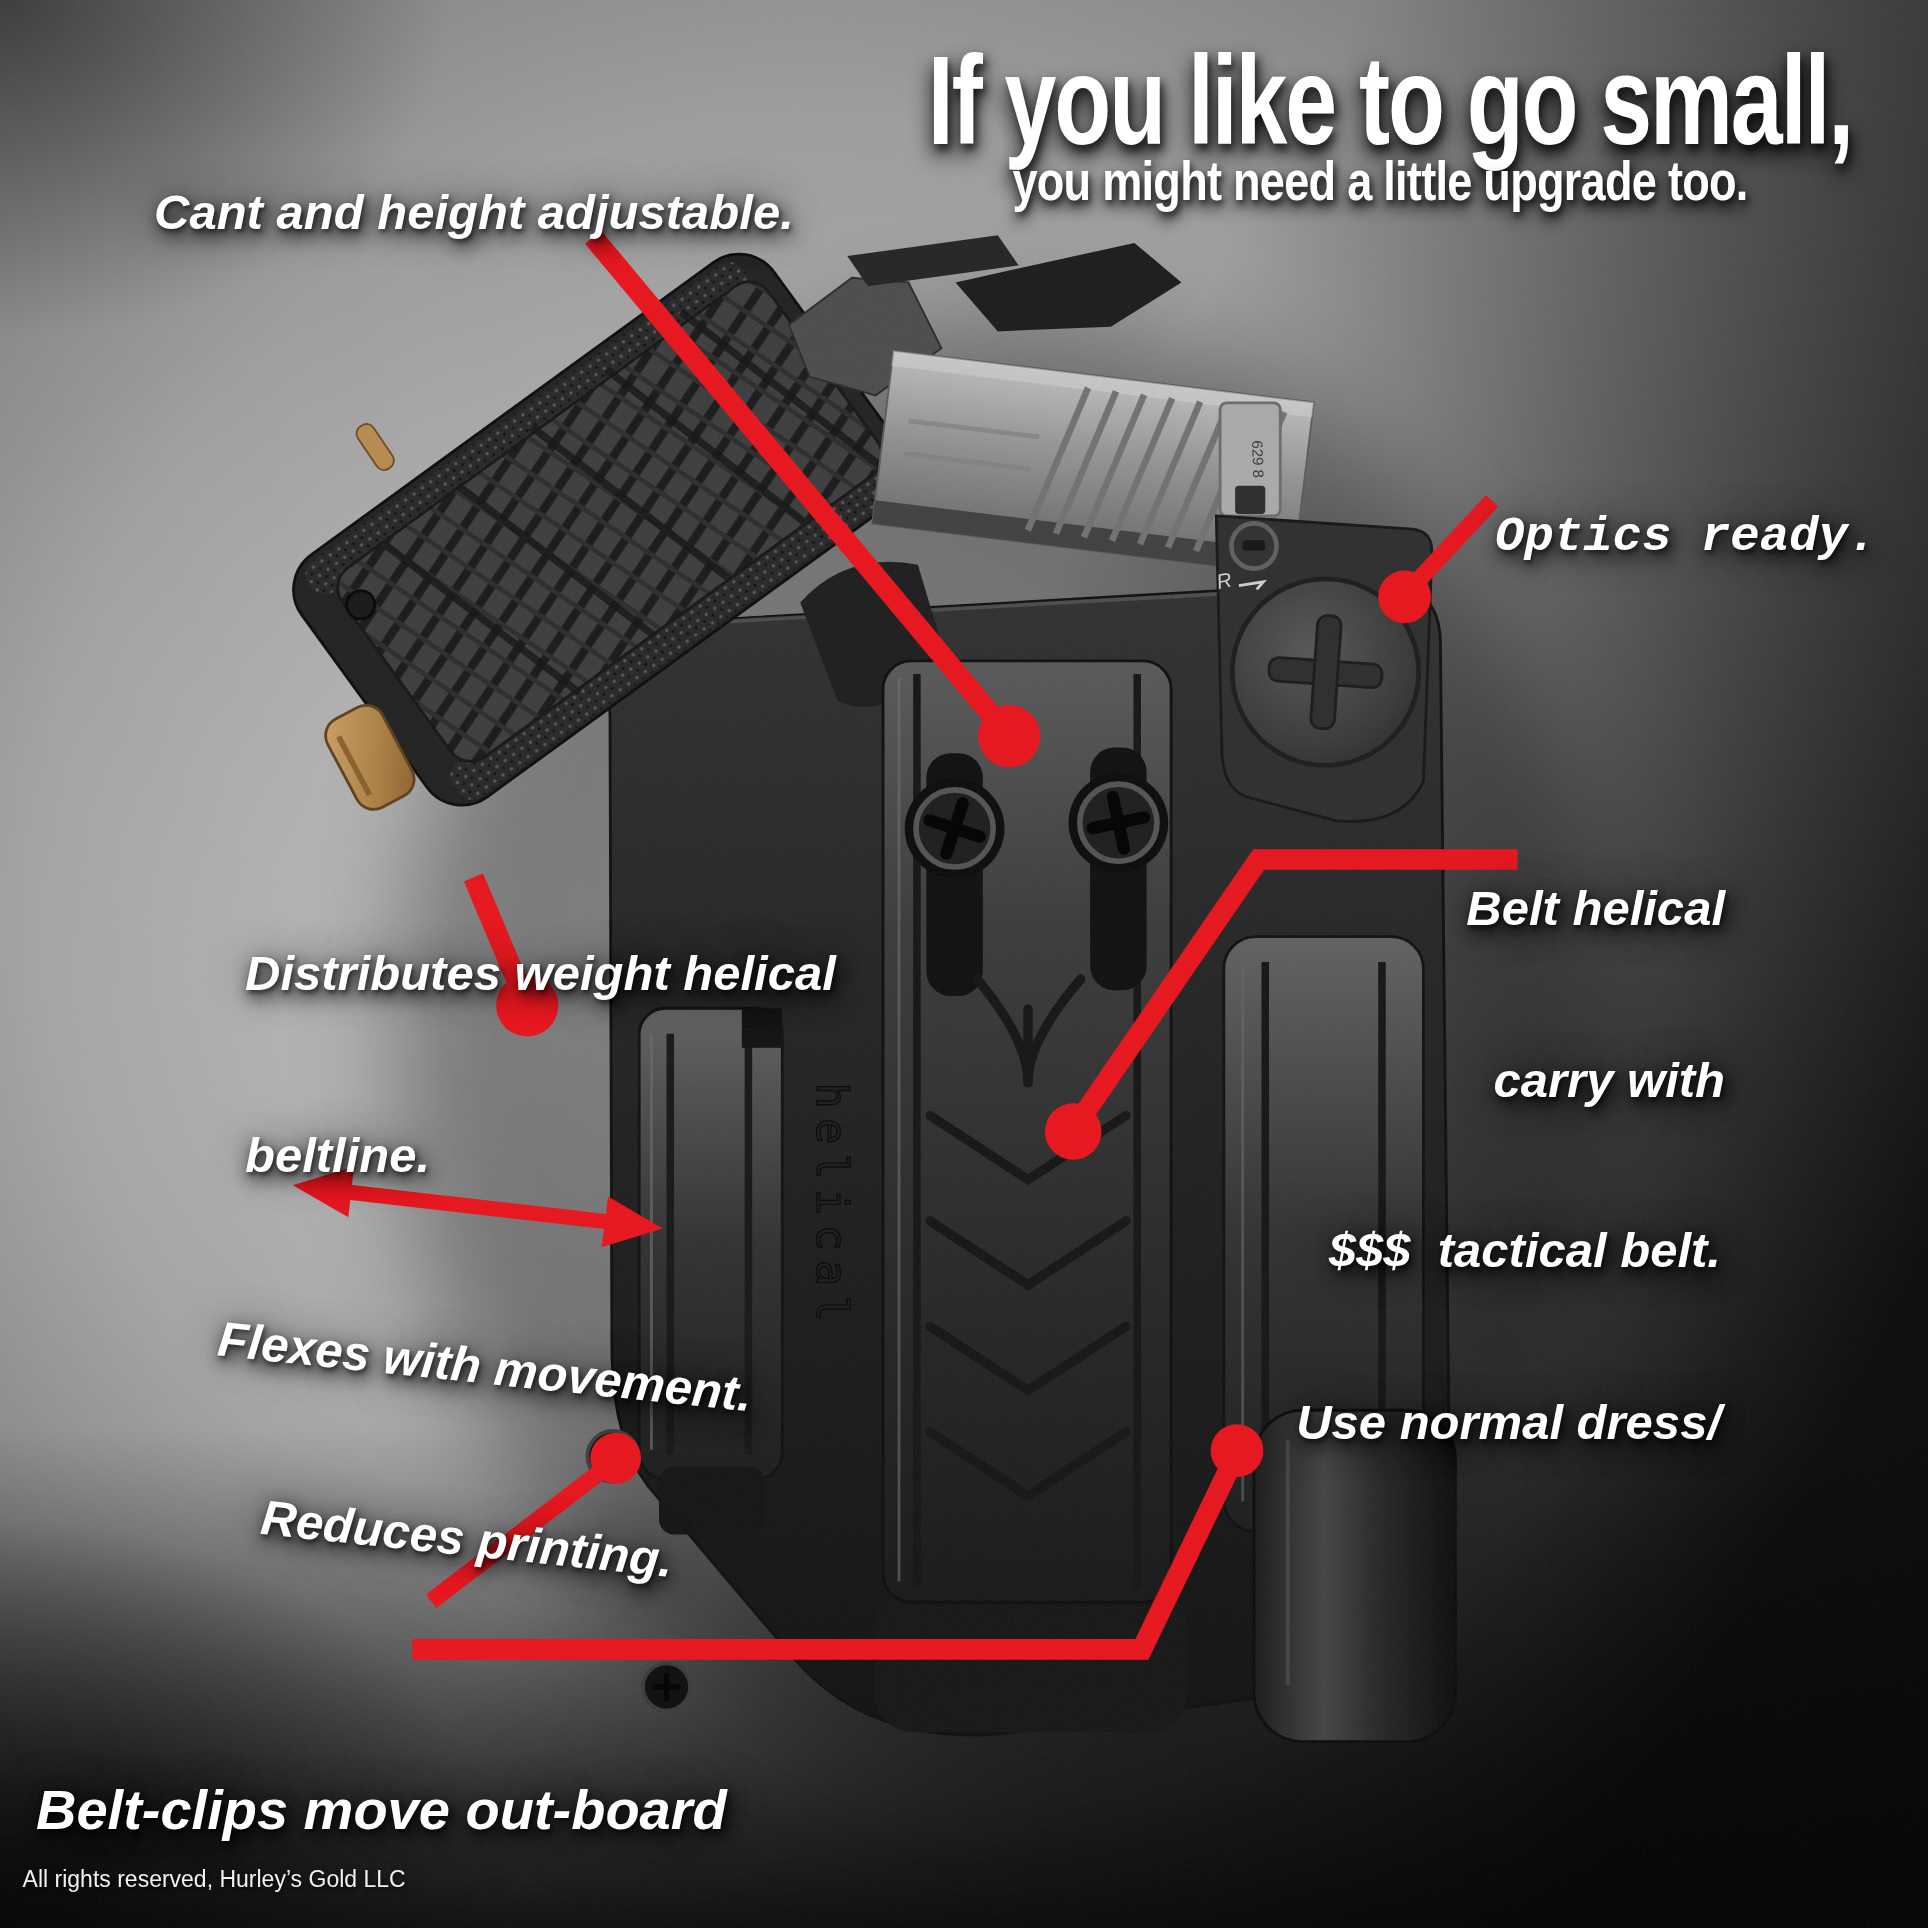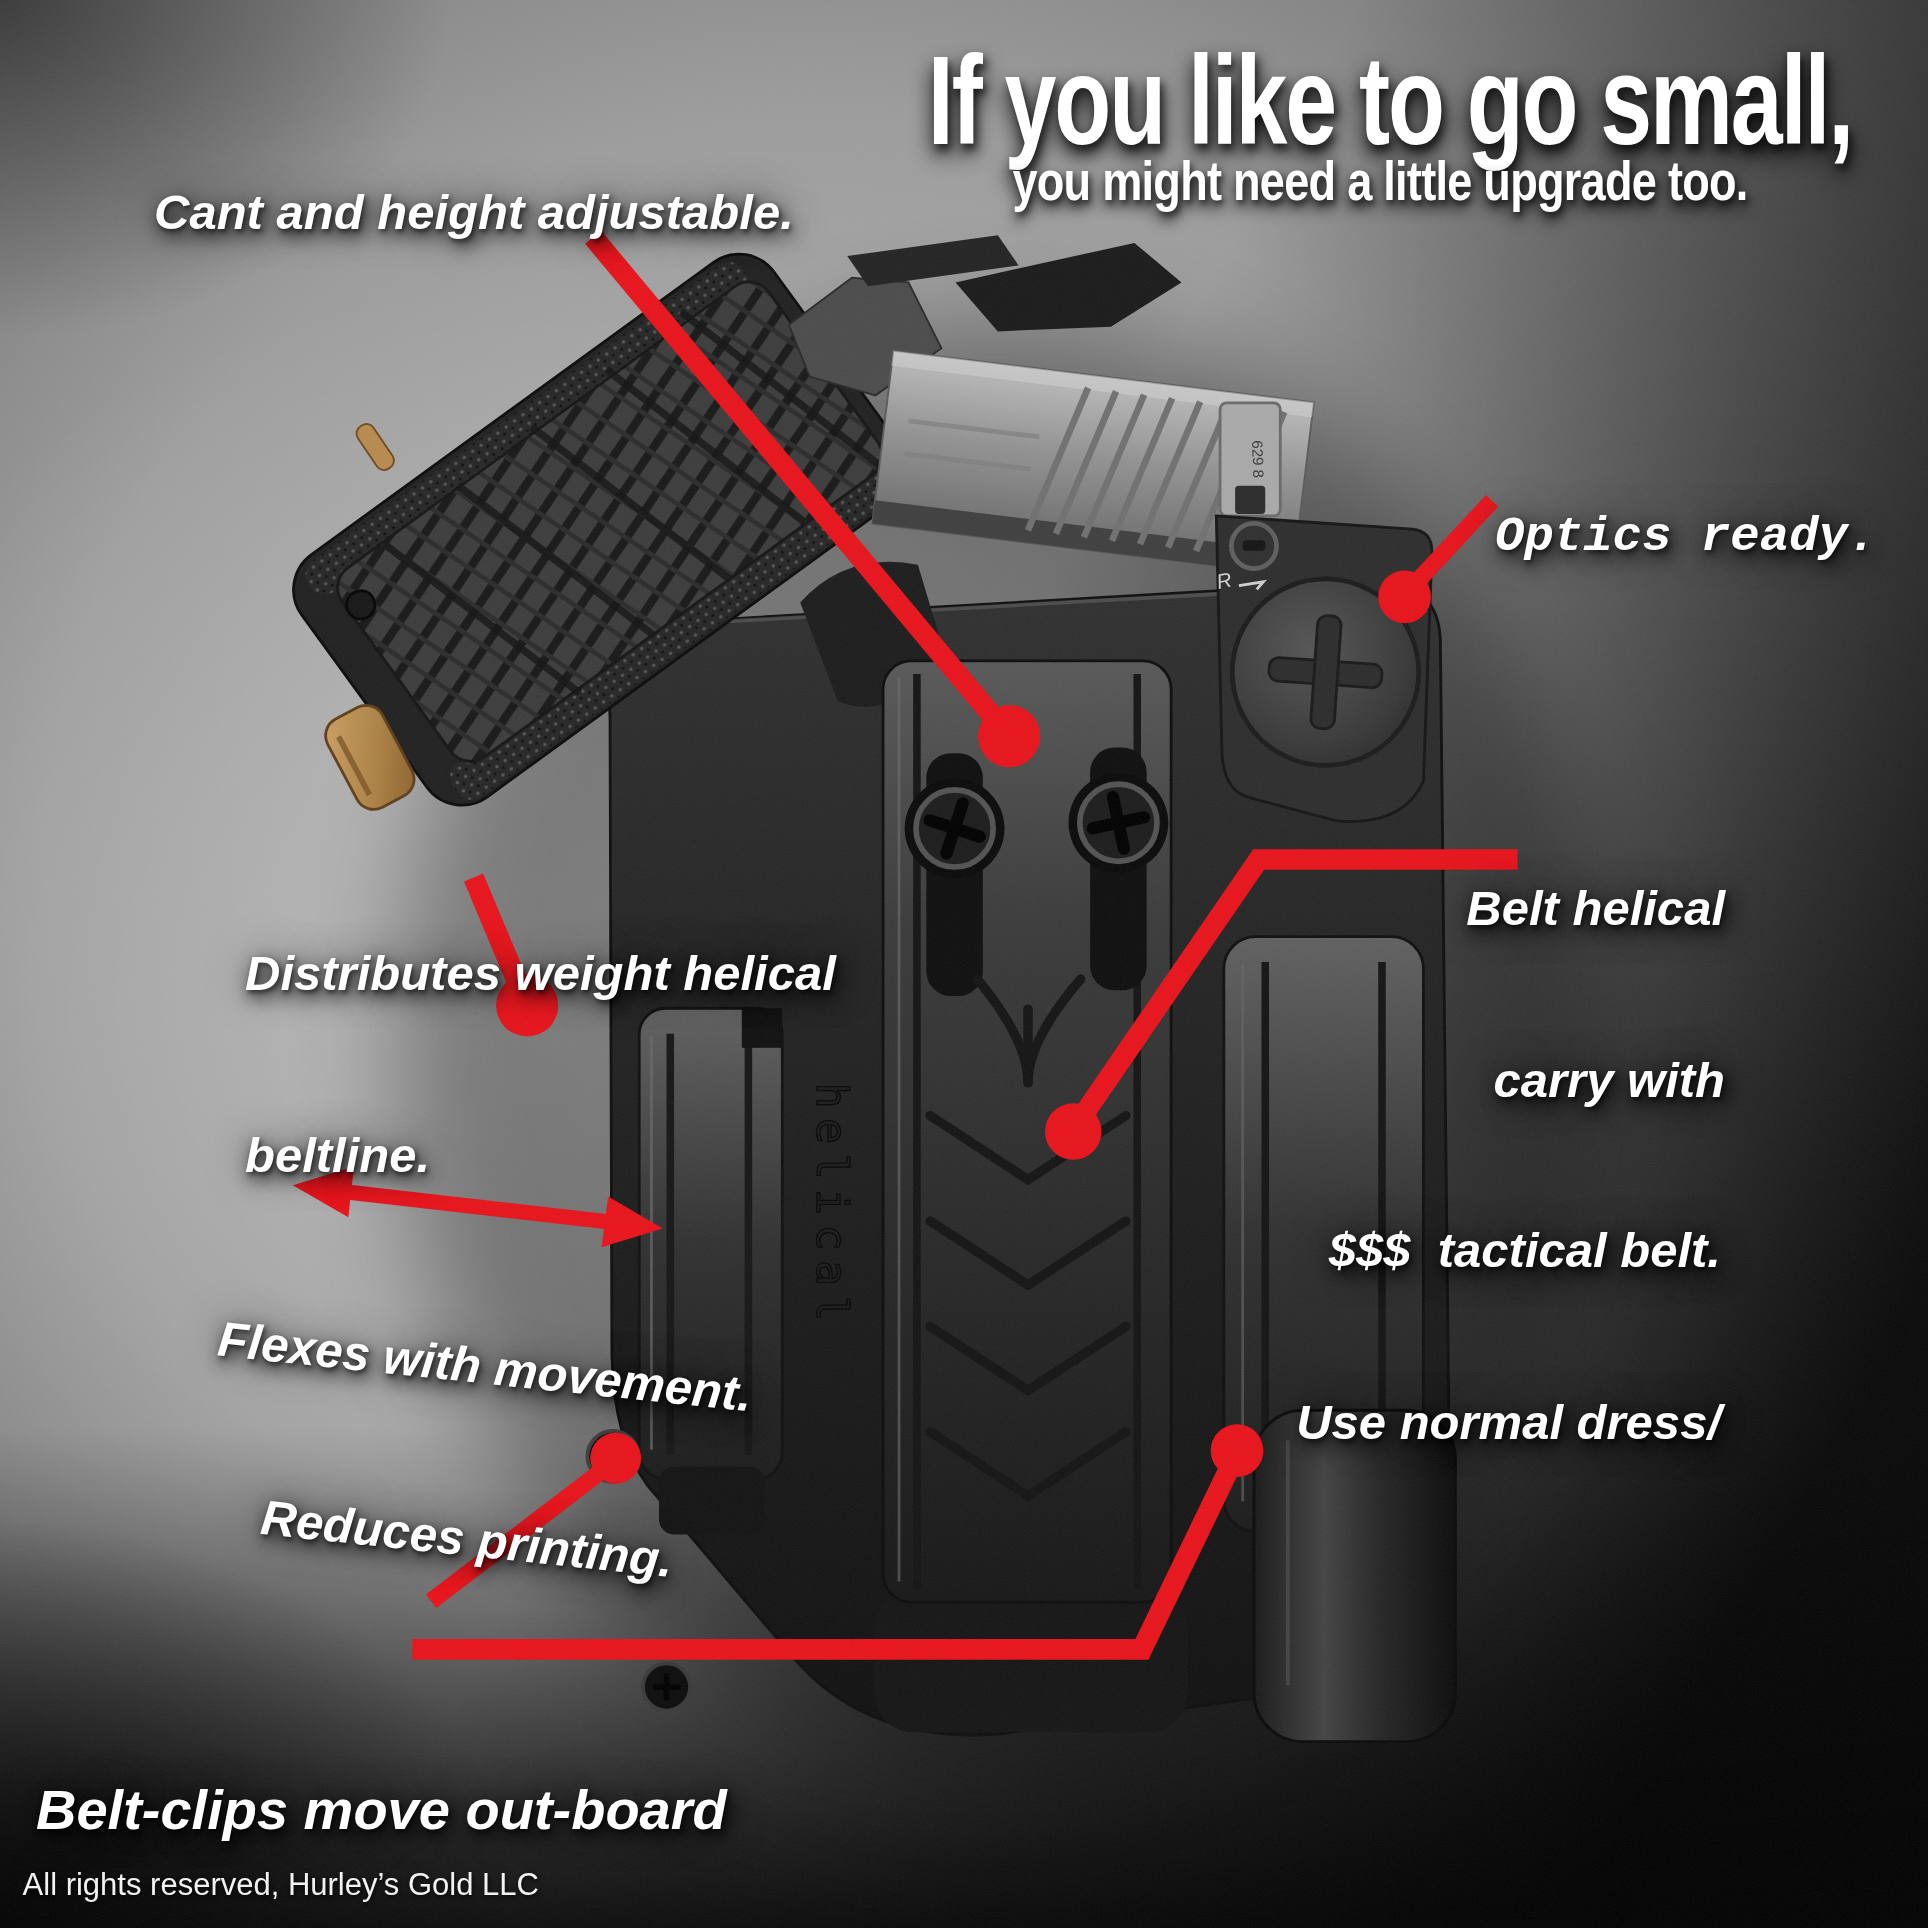--- a/index.html
+++ b/index.html
@@ -37,21 +37,21 @@
   }
   .cant{left:154px;top:183px;}
   .optics{left:1495px;top:508px;font-family:Liberation Mono, monospace;}
   .distributes{left:245px;top:821px;line-height:1.24;}
   .beltopt{right:203px;top:765px;line-height:1.17;}
   .flexes{left:476px;top:1222px;text-align:center;transform:translateX(-50%) rotate(6deg);line-height:1.18;}
   .noneed{right:207px;top:1107px;line-height:1.17;}
   .beltclips{left:36px;top:1620px;font-size:56px;line-height:1.36;}
   .copyright{
     position:absolute;left:22.6px;top:1866px;color:#f2f2f2;
-    font-size:31px;font-weight:400;font-style:normal;line-height:1.2;
+    font-size:23px;font-weight:400;font-style:normal;line-height:1.2;
     text-shadow:0.9px 1.9px 5.6px rgba(0,0,0,.8);
   }
   .grain{position:absolute;inset:0;opacity:.5;pointer-events:none;}
 </style>
 </head>
 <body>
 
 <div class="stage">
 
   <svg class="layer" width="1928" height="1928" viewBox="0 0 2048 2048">

